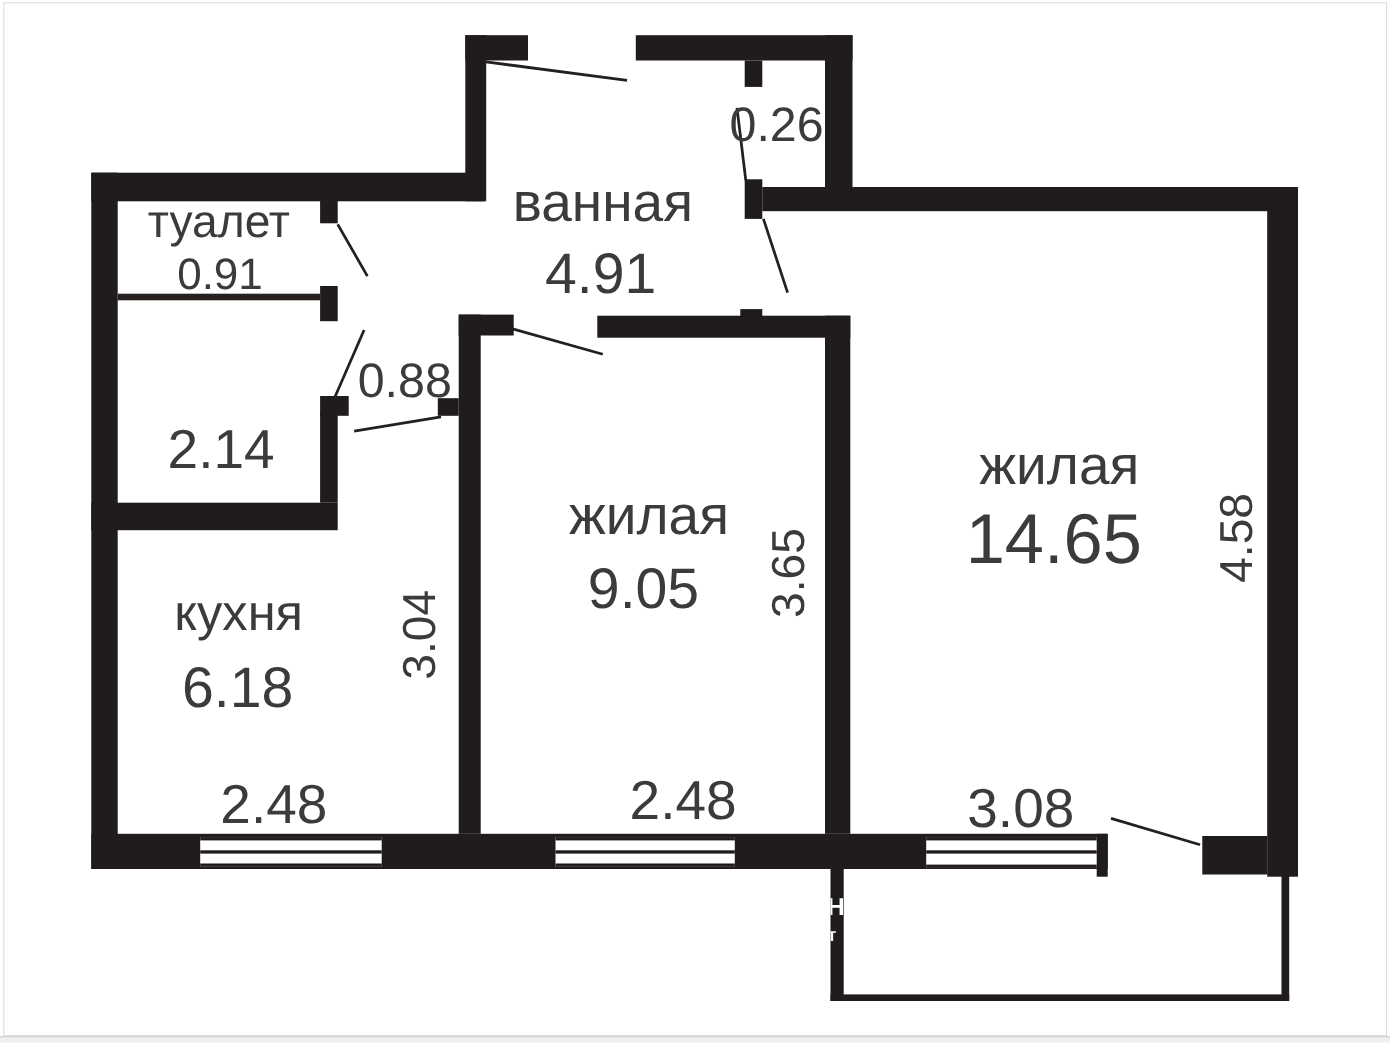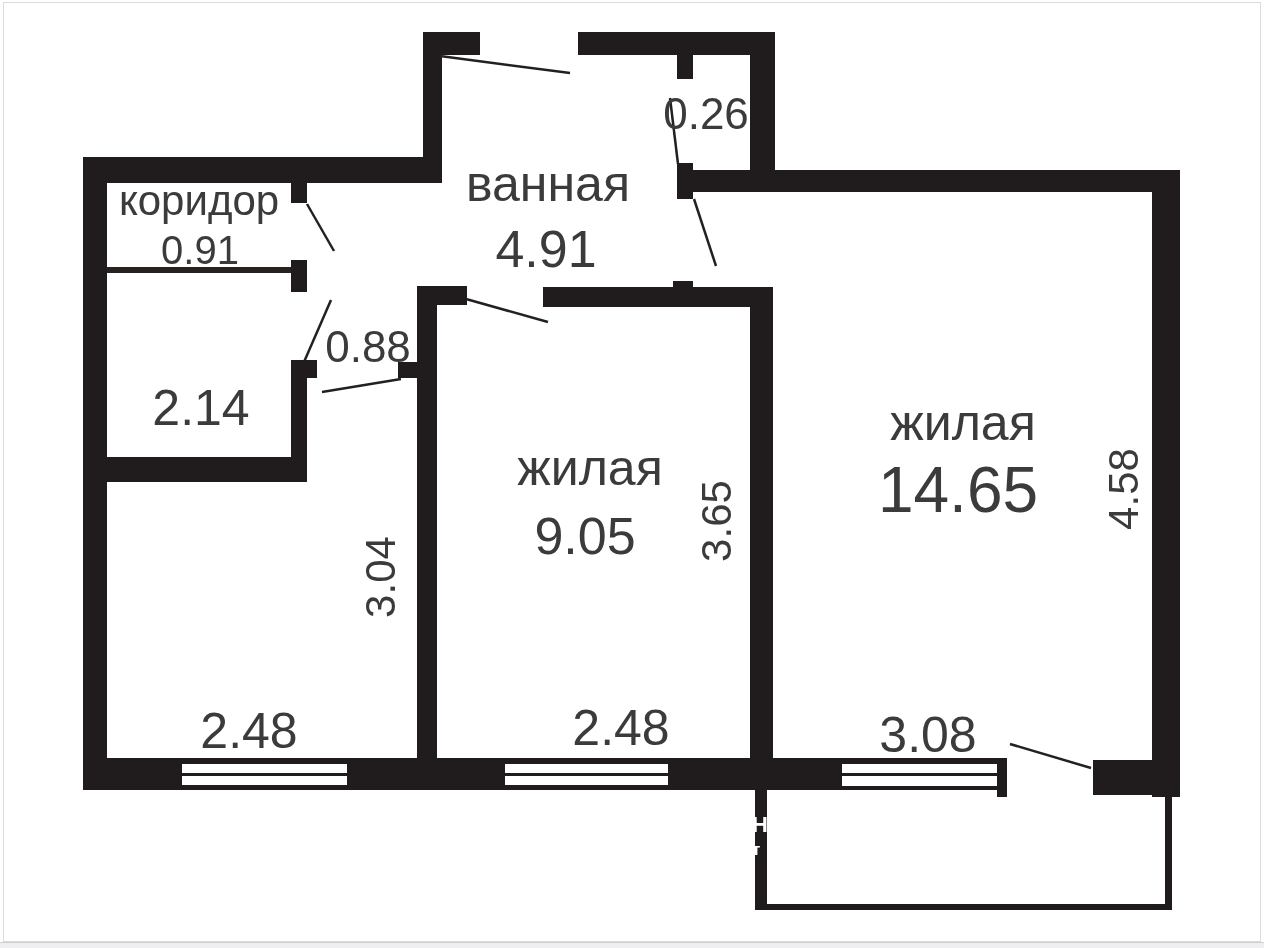--- a/index.html
+++ b/index.html
@@ -79,27 +79,29 @@
     <line x1="440" y1="56" x2="570" y2="73" stroke="#242021" stroke-width="2.5"></line>
     <line x1="670" y1="98" x2="678" y2="164" stroke="#242021" stroke-width="2.5"></line>
     <line x1="694" y1="199" x2="716" y2="266" stroke="#242021" stroke-width="2.5"></line>
     <line x1="307" y1="204" x2="334" y2="251" stroke="#242021" stroke-width="2.5"></line>
     <line x1="331" y1="300" x2="304" y2="362" stroke="#242021" stroke-width="2.5"></line>
     <line x1="322" y1="392" x2="401" y2="379" stroke="#242021" stroke-width="2.5"></line>
     <line x1="466" y1="299" x2="548" y2="322" stroke="#242021" stroke-width="2.5"></line>
     <line x1="1010" y1="744" x2="1091" y2="768" stroke="#242021" stroke-width="2.5"></line>
   </svg>
 
-  <span class="lbl" style="left:199px;top:201px;font-size:42px">коридор</span>
+  <span class="lbl" style="left:199px;top:201px;font-size:42px">туалет</span>
   <span class="lbl" style="left:200px;top:250px;font-size:40px">0.91</span>
   <span class="lbl" style="left:201px;top:408px;font-size:50px">2.14</span>
   <span class="lbl" style="left:548px;top:184px;font-size:50px">ванная</span>
   <span class="lbl" style="left:546px;top:249px;font-size:52px">4.91</span>
   <span class="lbl" style="left:706px;top:114px;font-size:44px">0.26</span>
   <span class="lbl" style="left:368px;top:347px;font-size:44px">0.88</span>
+  <span class="lbl" style="left:217px;top:557px;font-size:46px">кухня</span>
+  <span class="lbl" style="left:216px;top:626px;font-size:52px">6.18</span>
   <span class="lbl" style="left:249px;top:731px;font-size:50px">2.48</span>
   <span class="lbl rot" style="left:381px;top:577px;font-size:42px">3.04</span>
   <span class="lbl" style="left:590px;top:468px;font-size:50px">жилая</span>
   <span class="lbl" style="left:585px;top:536px;font-size:52px">9.05</span>
   <span class="lbl rot" style="left:717px;top:521px;font-size:42px">3.65</span>
   <span class="lbl" style="left:621px;top:728px;font-size:50px">2.48</span>
   <span class="lbl" style="left:963px;top:423px;font-size:50px">жилая</span>
   <span class="lbl" style="left:958px;top:490px;font-size:64px">14.65</span>
   <span class="lbl rot" style="left:1124px;top:489px;font-size:42px">4.58</span>
   <span class="lbl" style="left:928px;top:735px;font-size:50px">3.08</span>

